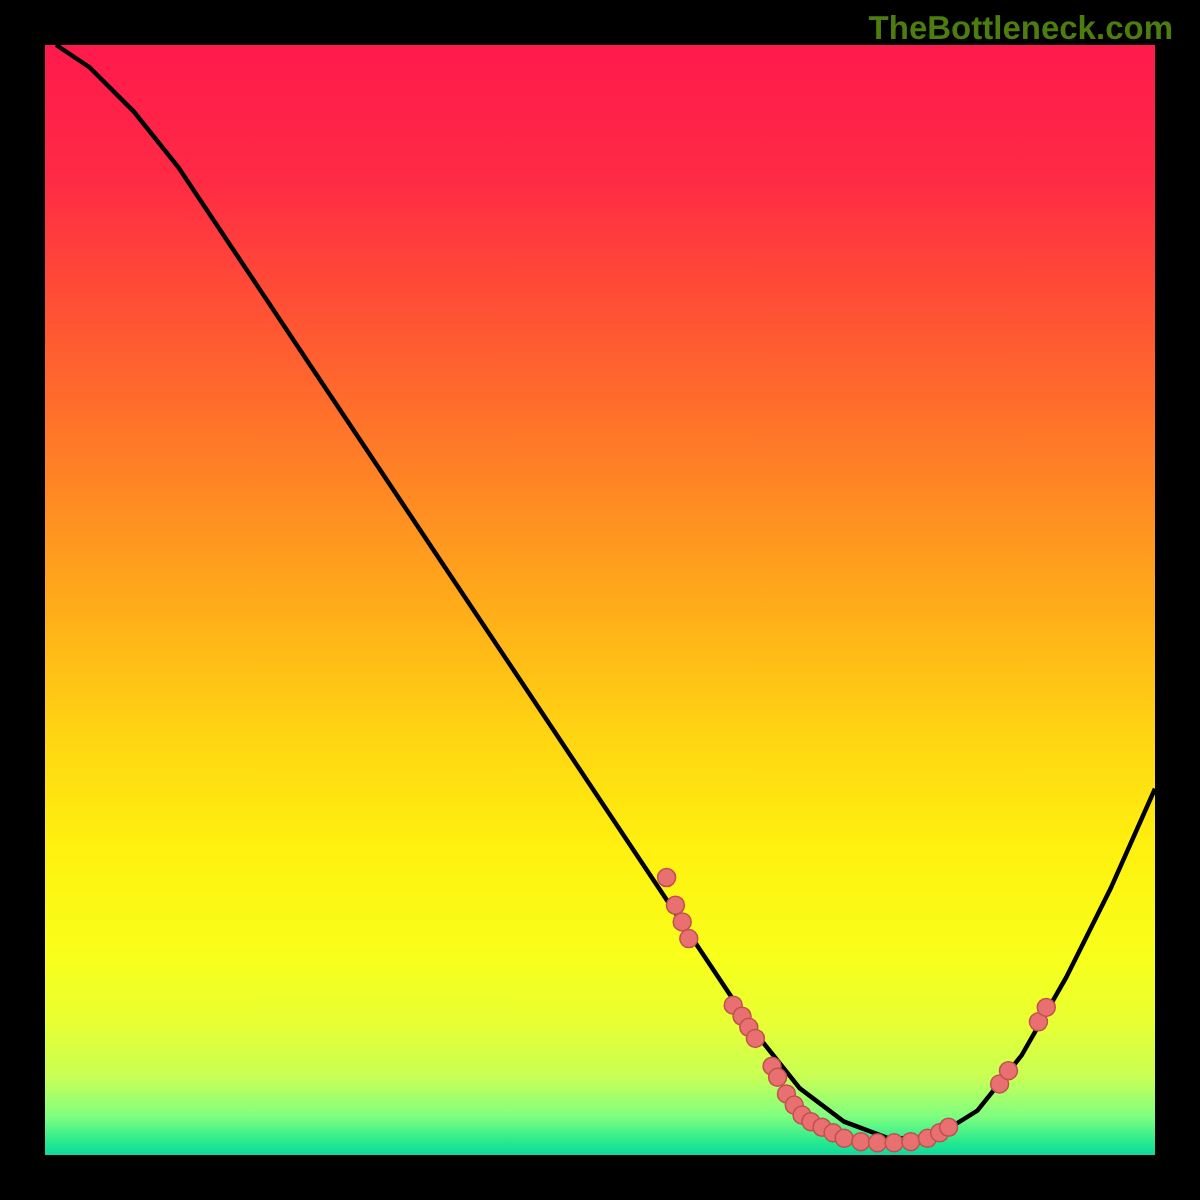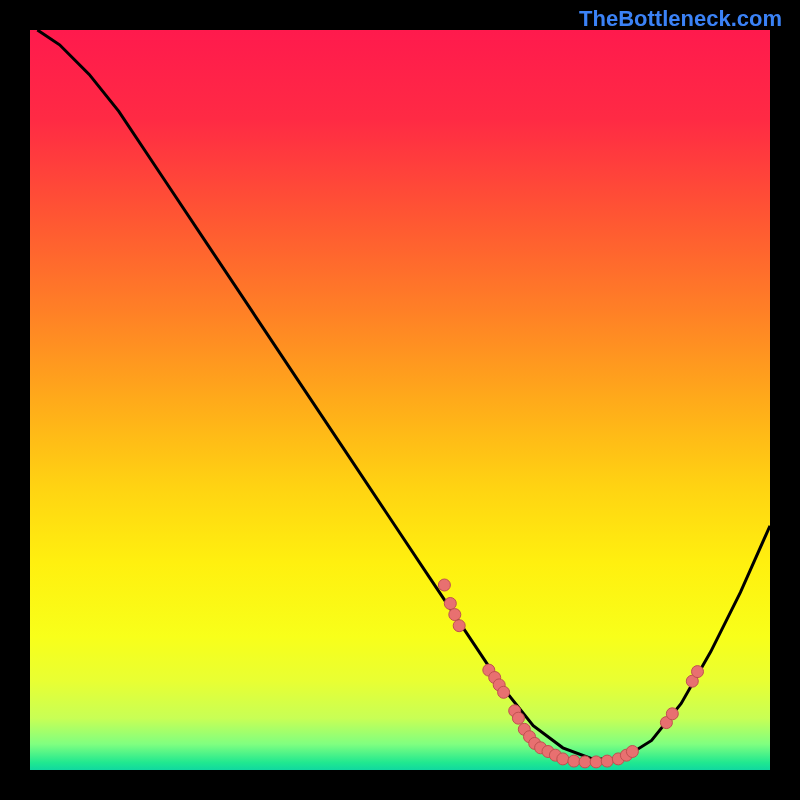--- a/index.html
+++ b/index.html
@@ -20,21 +20,21 @@
     position: absolute;
     left: 30px;
     top: 30px;
     width: 740px;
     height: 740px;
   }
   .watermark {
     position: absolute;
     top: 6px;
     right: 18px;
-    color: #3b82f6;
+    color: #4d7c0f;
     font-size: 22px;
     font-weight: bold;
   }
 </style>
 </head>
 <body>
 
 <div class="container">
   <div class="watermark">TheBottleneck.com</div>
   <svg class="plot" viewBox="0 0 740 740" width="740" height="740">

